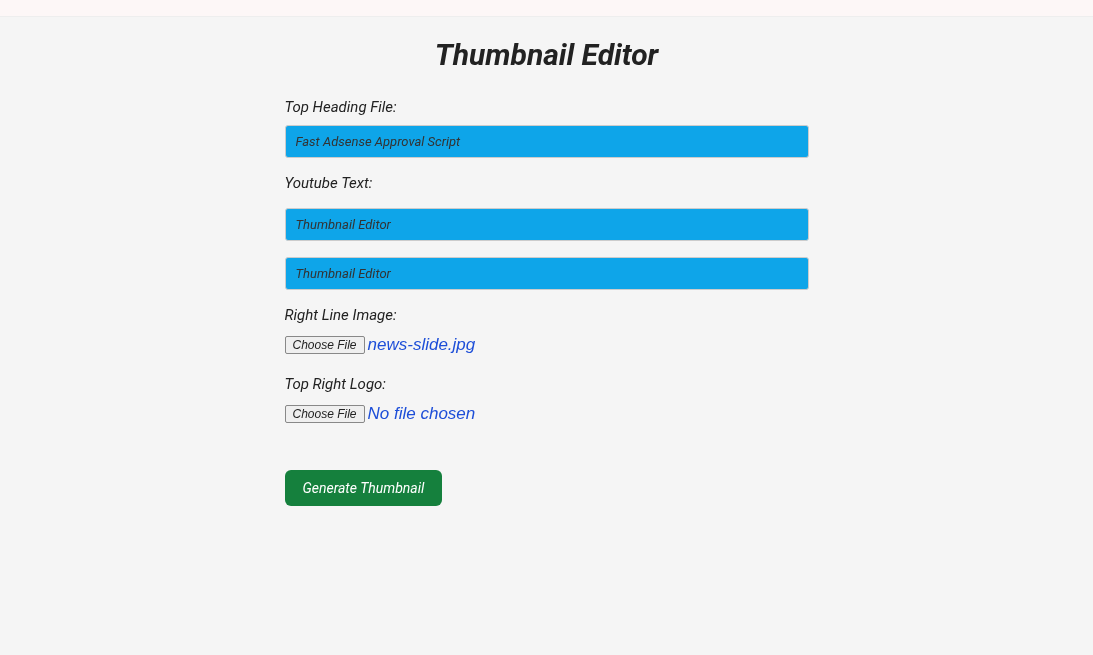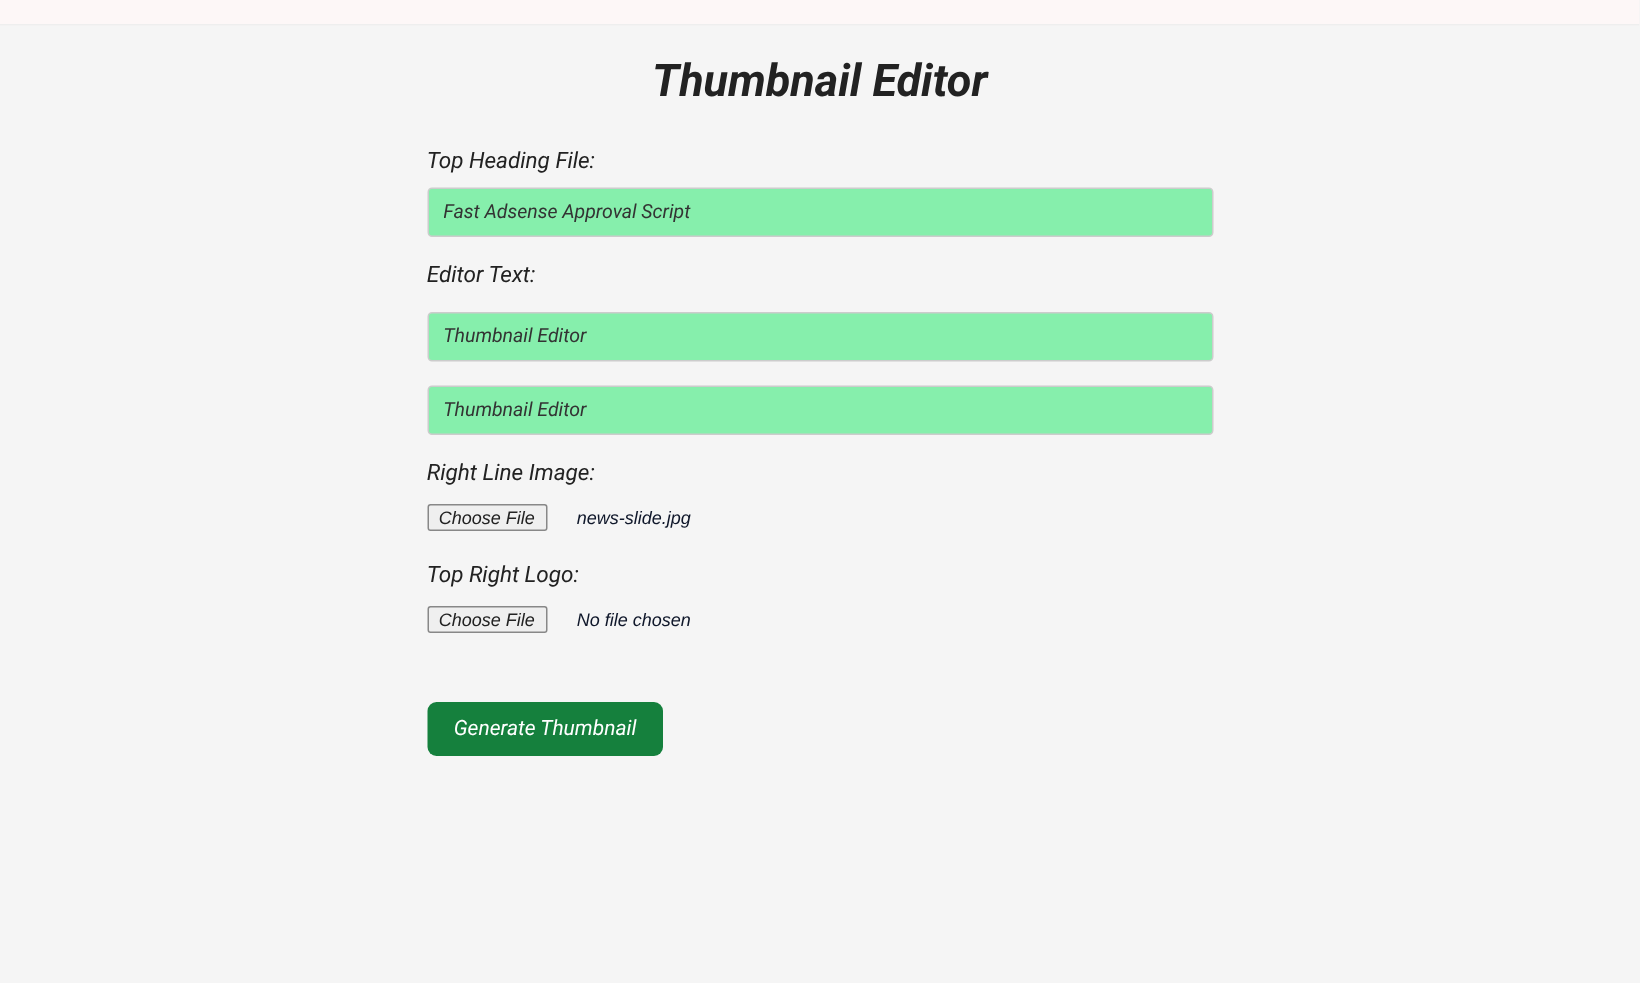--- a/index.html
+++ b/index.html
@@ -40,48 +40,48 @@
       font-size: 15px;
       color: #222;
       margin-bottom: 9px;
     }
     input[type="text"] {
       width: 100%;
       padding: 8px 10px;
       font-size: 13px;
       border: 1px solid #ccc;
       border-radius: 3px;
-      background: #86efac;
+      background: #0ea5e9;
       color: #333;
       font-family: inherit;
     }
     .file-row {
       margin-top: 10px;
       margin-bottom: 20px;
     }
     .file-control {
       display: inline-flex;
       align-items: center;
-      gap: 20px;
+      gap: 3px;
       justify-content: space-between;
     }
     .choose-file-btn {
       font-family: Arial, sans-serif;
       font-size: 12px;
       padding: 1px 7px;
       background: #efefef;
       border: 1px solid #888;
       border-radius: 2px;
       cursor: pointer;
       color: #222;
     }
     .file-name {
       font-family: Arial, sans-serif;
-      font-size: 12px;
-      color: #0f172a;
+      font-size: 17px;
+      color: #1d4ed8;
     }
     .generate-btn {
       display: inline-block;
       margin-top: 26px;
       padding: 10px 18px;
       background: #15803d;
       color: #fff;
       font-size: 14px;
       border: none;
       border-radius: 6px;
@@ -97,21 +97,21 @@
 <div class="container">
 
   <h1>Thumbnail Editor</h1>
 
   <div class="form-group">
     <label>Top Heading File:</label>
     <input type="text" value="Fast Adsense Approval Script" style="">
   </div>
 
   <div class="form-group">
-    <label>Editor Text:</label>
+    <label>Youtube Text:</label>
   </div>
 
   <div class="form-group">
     <input type="text" value="Thumbnail Editor" style="">
   </div>
 
   <div class="form-group">
     <input type="text" value="Thumbnail Editor" style="">
   </div>
 

